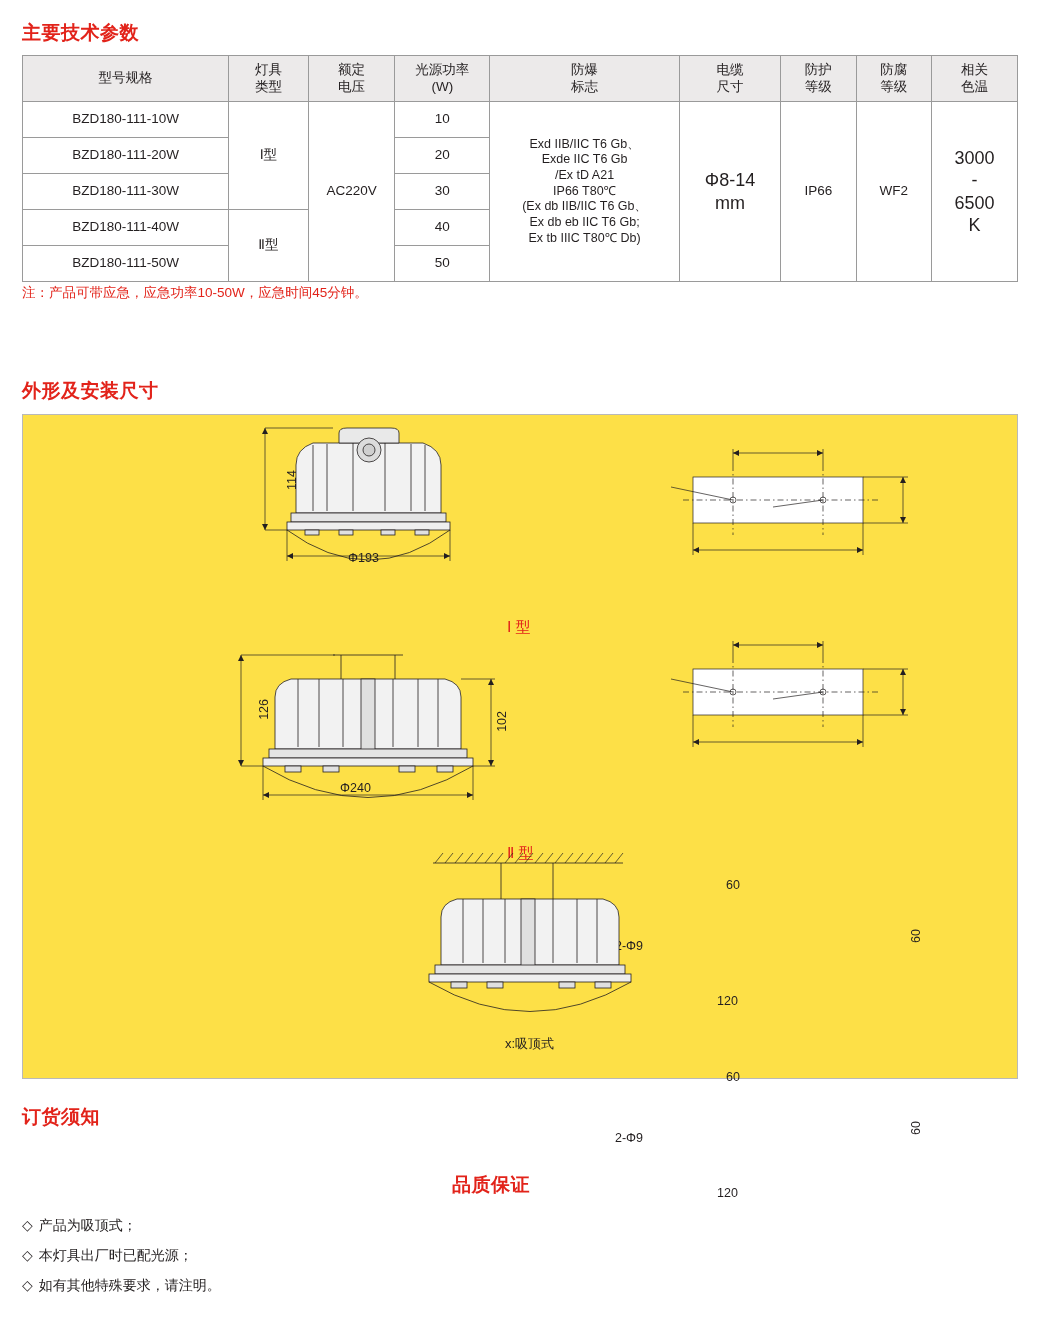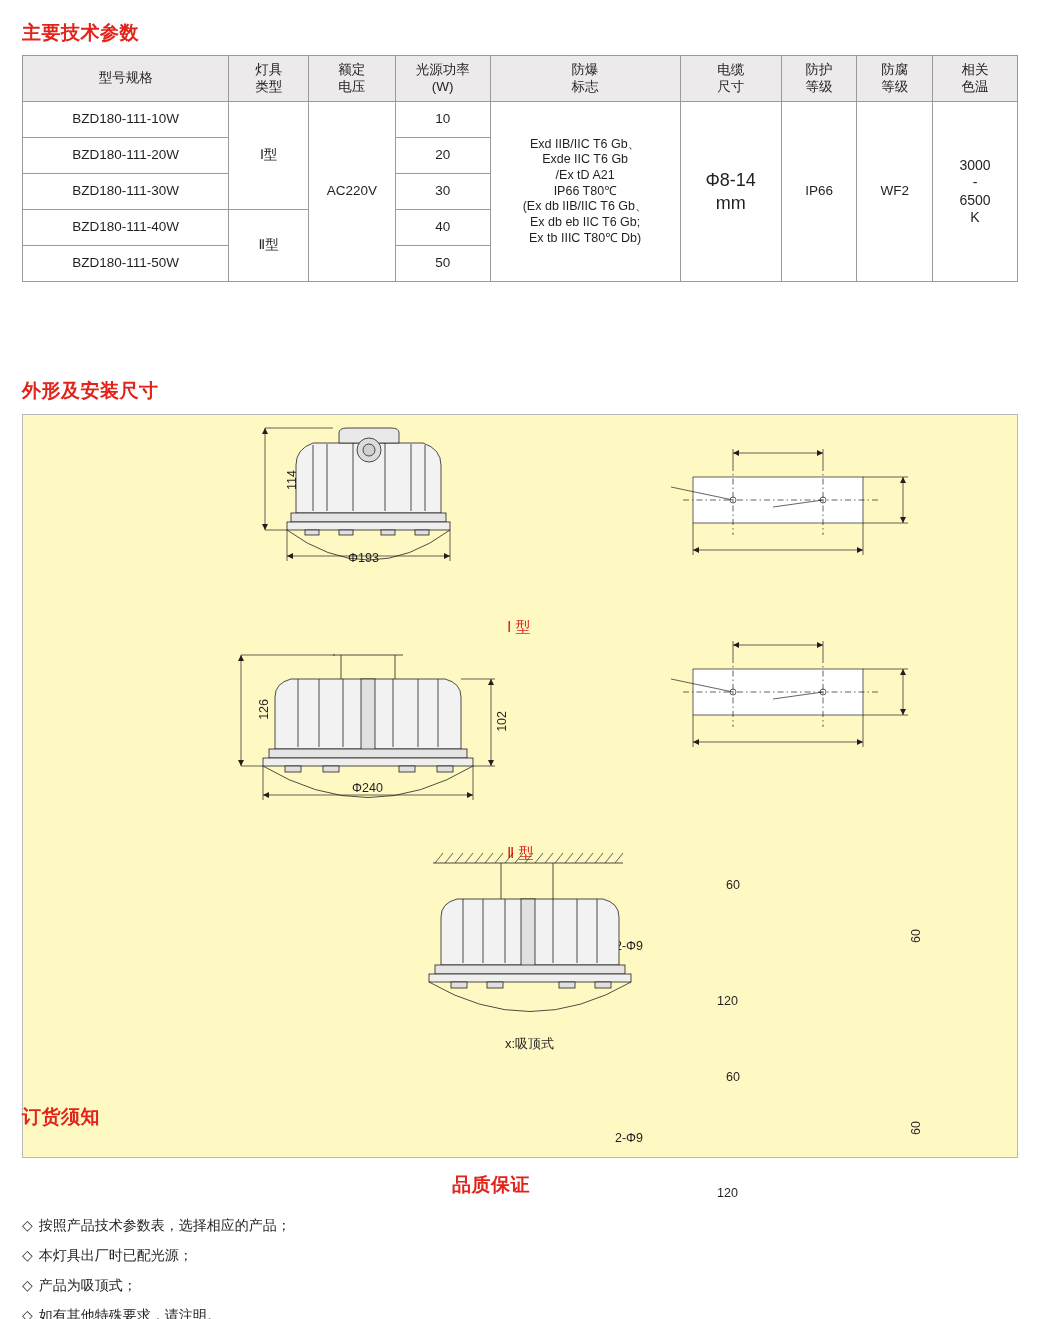--- a/index.html
+++ b/index.html
@@ -59,37 +59,37 @@
   .col-ip { width: 80px; }
   .col-corr { width: 80px; }
   .col-temp { width: 90px; }
   .mark-cell {
     font-size: 12.5px;
     line-height: 1.45;
     white-space: pre-line;
     padding: 4px 2px;
     border-radius: 27px;
   }
-  .temp-cell { font-size: 14px; line-height: 1.6; white-space: pre-line; }
+  .temp-cell { font-size: 18px; line-height: 1.6; white-space: pre-line; }
   .cable-cell { font-size: 18px; line-height: 1.45; white-space: pre-line; }
 
   .note {
     position: absolute;
     left: 22px; top: 284px;
     color: #e2231a;
     font-size: 13.5px;
   }
 
   
   .drawing-box {
     position: absolute;
     left: 22px; top: 414px;
-    width: 996px; height: 744px;
+    width: 996px; height: 665px;
     border: 1px solid #b9b9b9;
-    background: #fef9c3;
+    background: #fde047;
     text-align: center;
   }
   .dw { position: absolute; }
   .lbl { position: absolute; font-size: 12.5px; color: #231f20; }
   .lbl-v { writing-mode: vertical-rl; transform: rotate(180deg); }
   .type-label {
     position: absolute;
     color: #e2231a;
     font-size: 15px;
     font-weight: normal;
@@ -181,20 +181,21 @@
         <td rowspan="2">Ⅱ型</td>
         <td>40</td>
       </tr>
       <tr>
         <td>BZD180-111-50W</td>
         <td>50</td>
       </tr>
     </tbody>
   </table>
 
+  <div class="note">注：产品可带应急，应急功率10-50W，应急时间45分钟。</div>
 
   <div id="h-dims" class="sec-heading">外形及安装尺寸</div>
 
   <div class="drawing-box">
 
     <svg class="dw" style="left:230px; top:10px;" width="260" height="190" viewBox="0 0 260 190">
       <g fill="none" stroke="#231f20" stroke-width="0.8">
 
         <path d="M43,88 L43,40 Q43,24 60,18 L170,18 Q188,24 188,40 L188,88 Z" fill="#f2f2f2"></path>
 
@@ -317,21 +318,21 @@
       <g stroke="#231f20" stroke-width="0.7" fill="none">
         <line x1="40" y1="152" x2="250" y2="152"></line>
         <path d="M46,149 L40,152 L46,155" fill="#231f20" stroke="none"></path>
         <path d="M244,149 L250,152 L244,155" fill="#231f20" stroke="none"></path>
         <line x1="40" y1="123" x2="40" y2="157"></line>
         <line x1="250" y1="123" x2="250" y2="157"></line>
       </g>
     </svg>
     <div class="lbl lbl-v" style="left:234px; top:284px;">126</div>
     <div class="lbl lbl-v" style="left:472px; top:296px;">102</div>
-    <div class="lbl" style="left:329px; top:366px;">Φ240</div>
+    <div class="lbl" style="left:317px; top:366px;">Φ240</div>
 
     <svg class="dw" style="left:640px; top:212px;" width="300" height="140" viewBox="0 0 300 140">
       <g stroke="#231f20" stroke-width="0.7" fill="none">
         <rect x="30" y="42" width="170" height="46" fill="#ffffff"></rect>
         <line x1="20" y1="65" x2="215" y2="65" stroke-dasharray="6,3,1.5,3"></line>
         <line x1="70" y1="30" x2="70" y2="100" stroke-dasharray="6,3,1.5,3"></line>
         <line x1="160" y1="30" x2="160" y2="100" stroke-dasharray="6,3,1.5,3"></line>
         <circle cx="70" cy="65" r="3"></circle>
         <circle cx="160" cy="65" r="3"></circle>
         <line x1="8" y1="52" x2="70" y2="65"></line>
@@ -380,21 +381,20 @@
         <rect x="202" y="137" width="16" height="6" fill="#e0e0e0"></rect>
         <path d="M36,137 Q137,196 238,137"></path>
       </g>
     </svg>
     <div class="caption" style="left:482px; top:620px;">x:吸顶式</div>
 
   </div>
 
   <div id="h-order" class="sec-heading">订货须知</div>
   <div class="order-list">
-    <div><span class="diamond">◇</span><span>按照产品技术参数表，选择相应的产品；</span></div>
+    <div><span class="diamond">◇</span><span>产品为吸顶式；</span></div>
     <div><span class="diamond">◇</span><span>本灯具出厂时已配光源；</span></div>
-    <div><span class="diamond">◇</span><span>产品为吸顶式；</span></div>
     <div><span class="diamond">◇</span><span>如有其他特殊要求，请注明。</span></div>
   </div>
 
   <div id="h-quality" class="sec-heading">品质保证</div>
 
 </div>
 
 </body></html>

